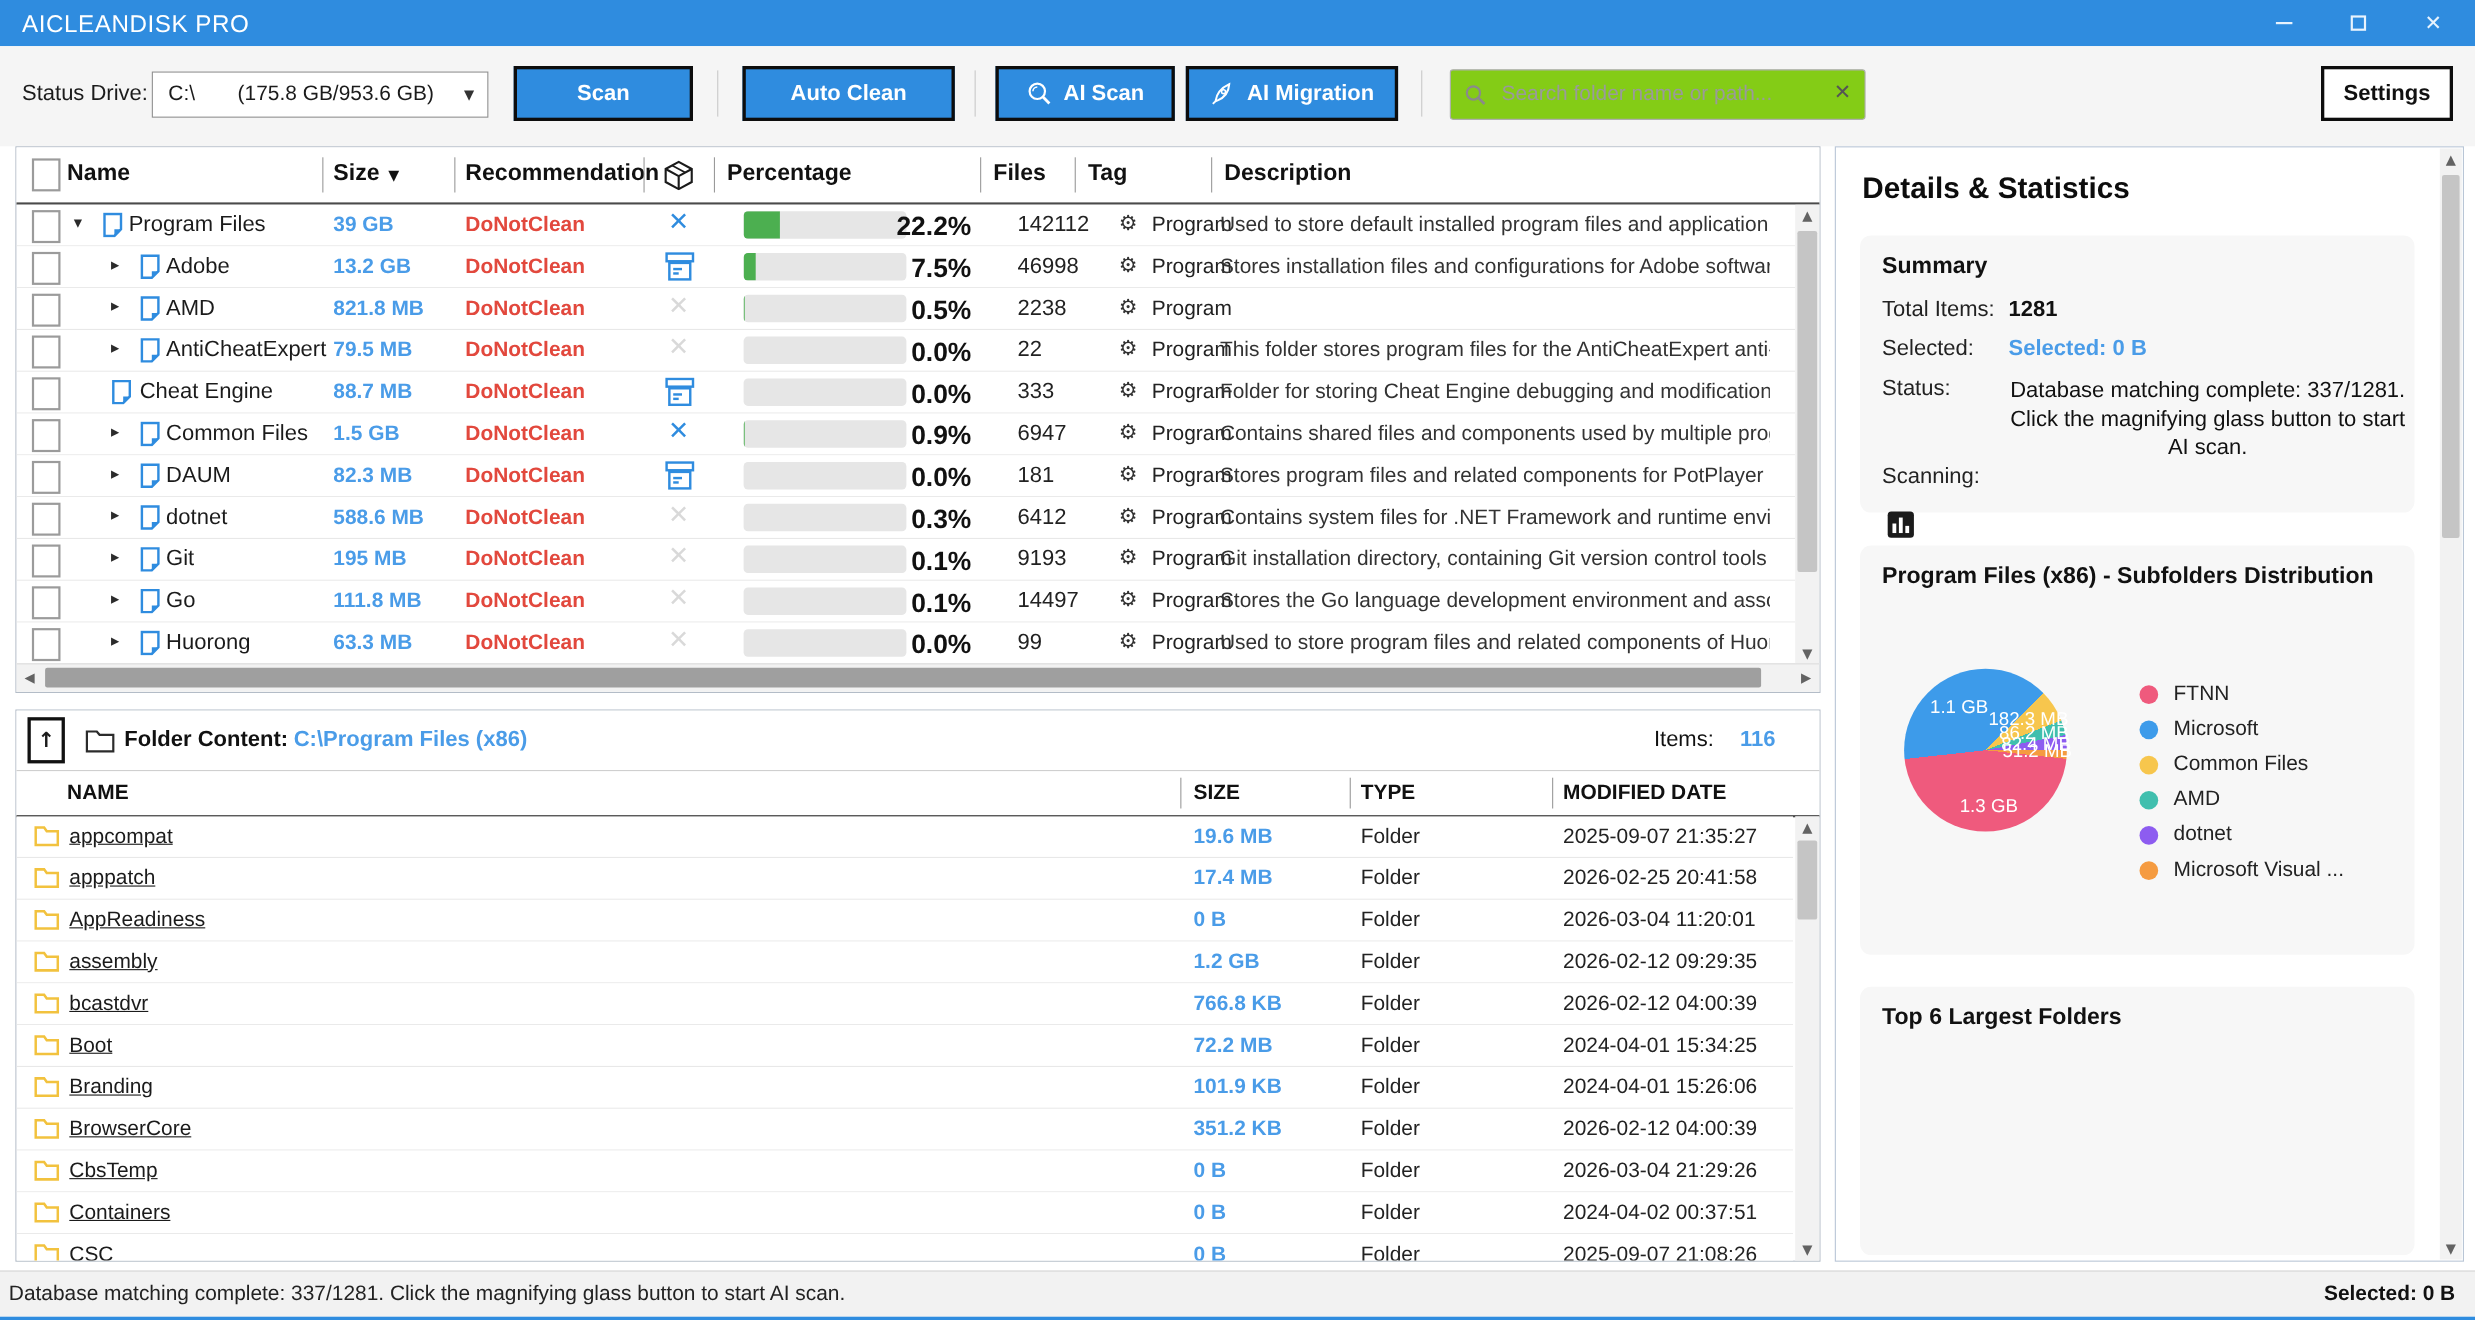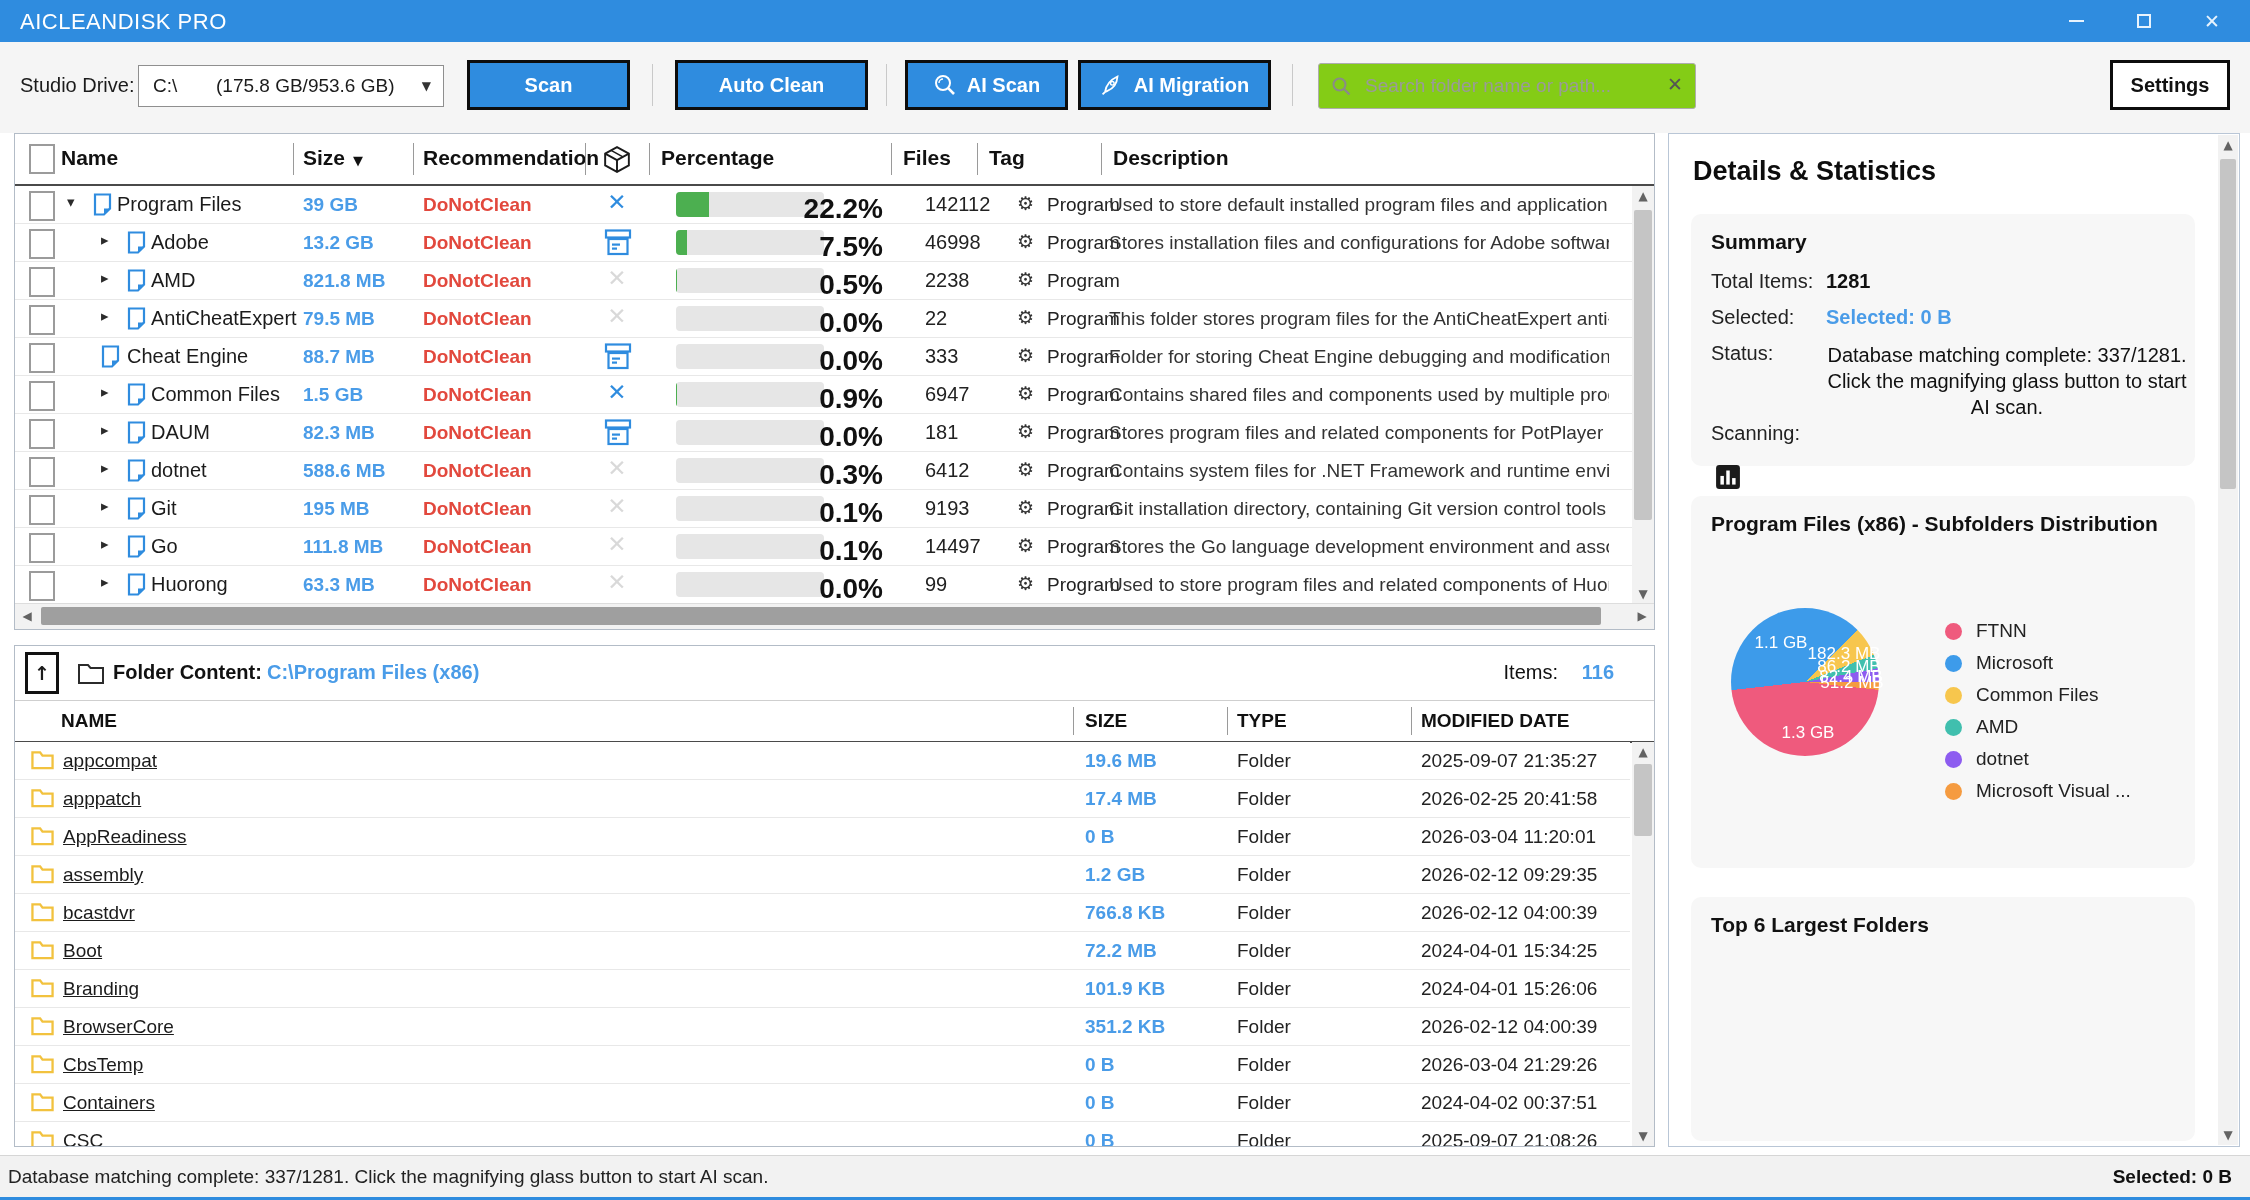--- a/index.html
+++ b/index.html
@@ -49,21 +49,21 @@
   .mrow{position:relative;height:37px;border-bottom:1px solid #e8e8e8;background:#fff;}
   .mrow .arrow{position:absolute;top:7px;font-size:15px;color:#2b2b2b;font-family:"DejaVu Sans",sans-serif;}
   .mrow .docicon{position:absolute;top:7px;}
   .mrow .nm{position:absolute;top:7px;font-size:20px;color:#1b1b1b;}
   .mrow .sz{position:absolute;left:288px;top:8px;font-size:19px;font-weight:bold;color:#4a9ce8;}
   .mrow .rec{position:absolute;left:408px;top:8px;font-size:19px;font-weight:bold;color:#e2483d;}
   .mrow .actx{position:absolute;left:588px;top:3px;width:28px;text-align:center;font-size:23px;font-family:"DejaVu Sans",sans-serif;}
   .mrow .actarchive{position:absolute;left:589px;top:5px;}
   .barTrack{position:absolute;left:661px;top:6px;width:148px;height:25px;background:#e6e6e6;border-radius:4px;overflow:hidden;}
   .barFill{display:block;height:100%;background:#4caf50;}
-  .mrow .pct{position:absolute;left:786px;top:7px;width:82px;text-align:right;font-size:28px;font-weight:bold;color:#111;}
+  .mrow .pct{position:absolute;left:786px;top:7px;width:82px;text-align:right;font-size:24px;font-weight:bold;color:#111;}
   .mrow .files{position:absolute;left:910px;top:7px;font-size:20px;color:#222;}
   .mrow .gear{position:absolute;left:1002px;top:6px;font-size:19px;color:#333;font-family:"DejaVu Sans",sans-serif;}
   .mrow .tagtxt{position:absolute;left:1032px;top:8px;font-size:19px;color:#222;}
   .mrow .desc{position:absolute;left:1094px;top:8px;width:500px;font-size:19px;color:#333;white-space:nowrap;overflow:hidden;}
 
   .vscroll{position:absolute;width:22px;background:#f2f2f2;}
   .vthumb{position:absolute;left:2px;width:18px;background:#c5c5c5;border-radius:2px;}
   .varrow{position:absolute;left:0;width:22px;height:20px;display:flex;align-items:center;justify-content:center;}
   .hscroll{position:absolute;left:0;bottom:0;width:1639px;height:25px;background:#f2f2f2;border-top:1px solid #ddd;}
   .harrow{position:absolute;top:0;width:24px;height:24px;display:flex;align-items:center;justify-content:center;}
@@ -132,21 +132,21 @@
       <div class="wbtn">
           <span class="maxbox"></span>
         </div>
       <div class="wbtn">
           <span style="font-family:'DejaVu Sans',sans-serif;">✕</span>
         </div>
     </div>
   </div>
 
   <div class="toolbar">
-    <span class="sd-label">Studio Drive:</span>
+    <span class="sd-label">Status Drive:</span>
     <div class="drive-select">
       <span class="drive-value">C:\</span>
       <span class="drive-capacity">(175.8 GB/953.6 GB)</span>
       <span class="drive-caret">▼</span>
     </div>
     <button class="tbtn" style="left:467px;width:163px;">
         <span>Scan</span>
       </button>
     <div class="tsep" style="left:652px;"></div>
     <button class="tbtn" style="left:675px;width:193px;">

